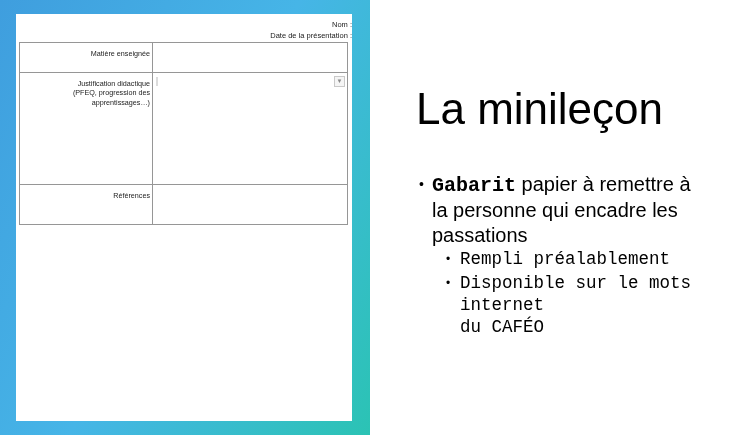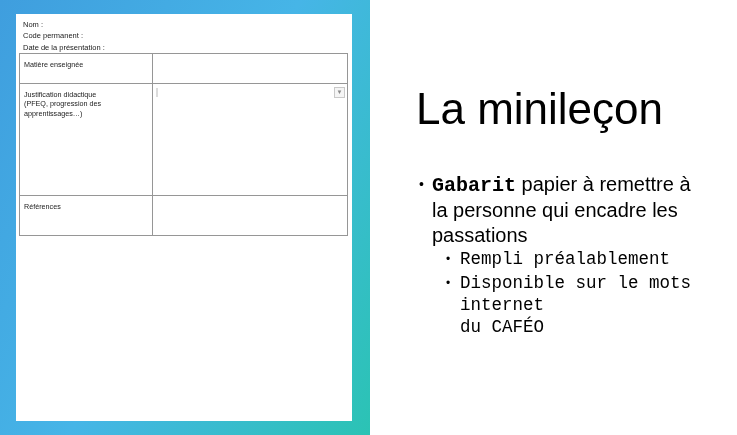--- a/index.html
+++ b/index.html
@@ -11,20 +11,21 @@
     background: #ffffff;
     font-family: "Liberation Sans", sans-serif;
     color: #000000;
   }
 
   
   .gradient-panel {
     position: absolute; left: 0; top: 0;
     width: 370px; height: 435px;
     background: linear-gradient(118deg, #3F9EDE 0%, #46B5E7 50%, #2BC3B4 100%);
+    text-align: right;
   }
   .document {
     position: absolute; left: 16px; top: 14px;
     width: 336px; height: 407px;
     background: #ffffff;
     color: #1b1b1b;
   }
   .doc-header {
     padding: 5px 0 0 7px;
     font-size: 7.5px;
@@ -125,21 +126,20 @@
     font-family: Liberation Mono, monospace;
   }
 </style>
 </head>
 <body>
 
 <div class="gradient-panel">
   <div class="document">
     <div class="doc-header">
       <div>Nom :</div>
-      <div>Code permanent :</div>
       <div>Date de la présentation :</div>
     </div>
     <table class="form-table">
       <colgroup>
           <col class="c1">
           <col class="c2">
         </colgroup>
       <tbody>
         <tr class="r2">
           <td>

